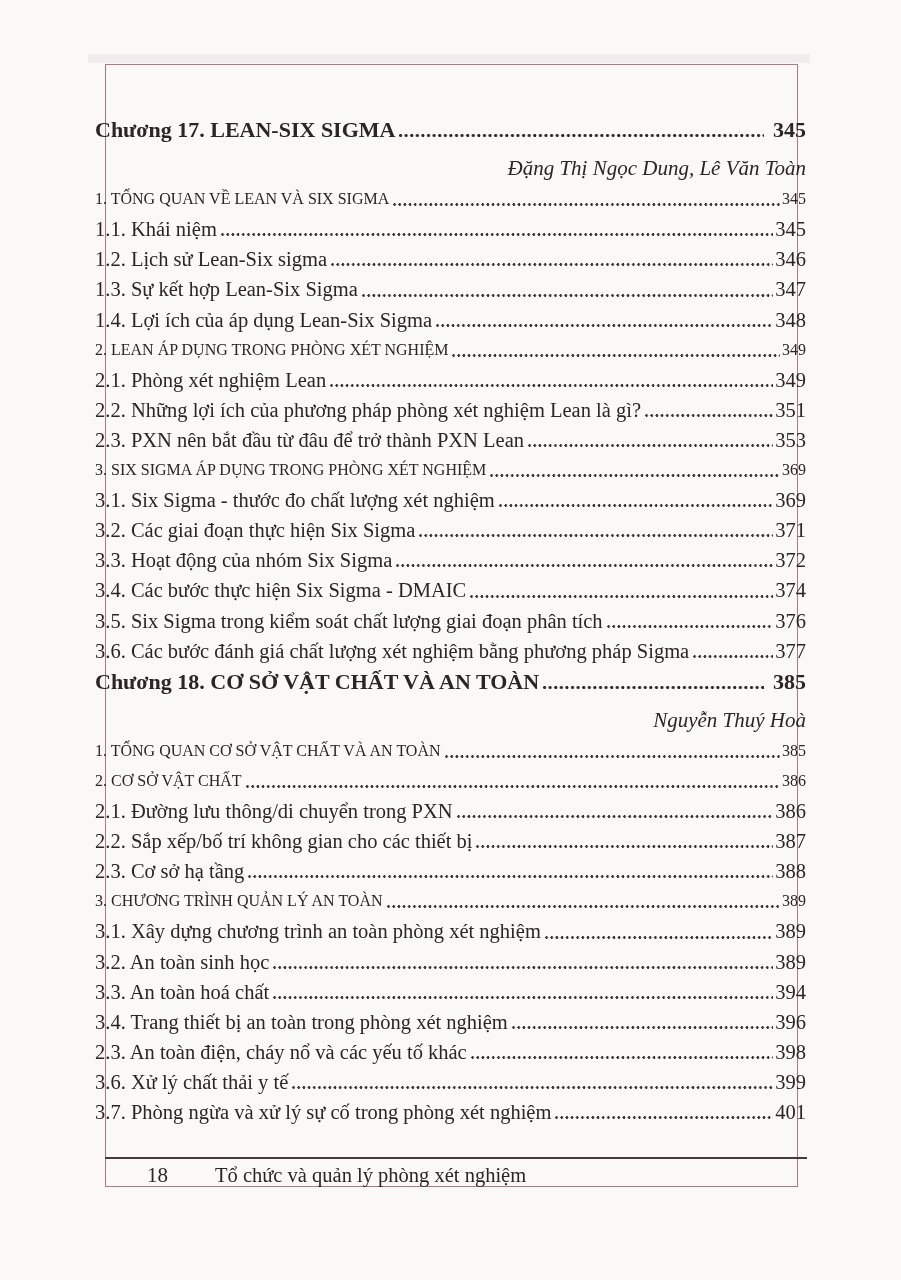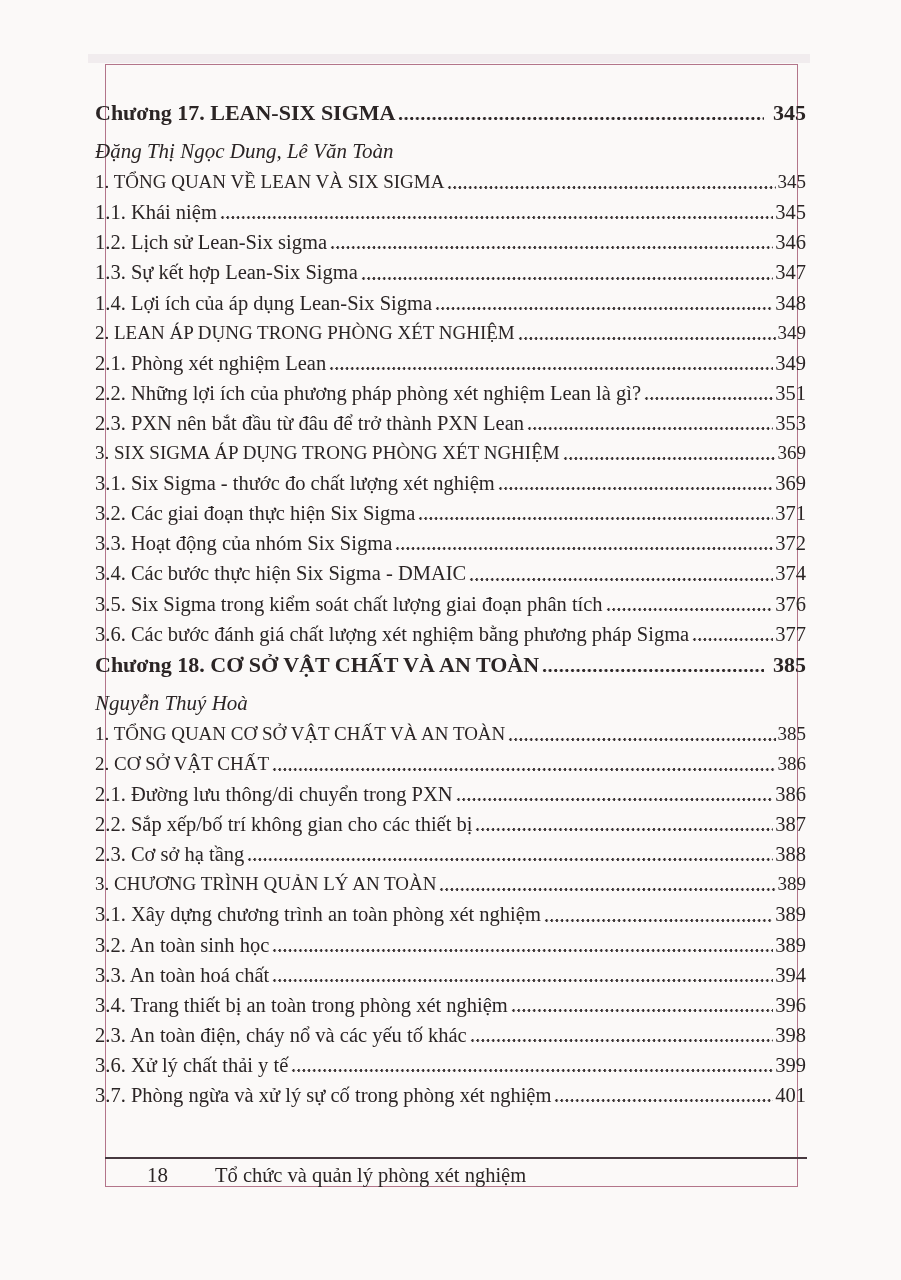--- a/index.html
+++ b/index.html
@@ -17,21 +17,21 @@
   .scan-band-top{
     position:absolute;left:88px;top:54px;width:722px;height:9px;
     background:#f1ecee;
   }
   .page-border{
     position:absolute;left:105px;top:64px;width:691px;height:1121px;
     border:1px solid #b3758a;
     pointer-events:none;
   }
   .toc{
-    position:absolute;left:95px;top:98px;width:711px;
+    position:absolute;left:95px;top:115px;width:711px;
   }
   .row{
     display:flex;align-items:baseline;
     height:30.1px;line-height:30.1px;
     font-size:20.5px;
     white-space:nowrap;
   }
   .row .lbl{white-space:nowrap;}
   .row .pg{white-space:nowrap;text-align:center;}
   .leader{
@@ -43,24 +43,25 @@
   }
   .row.chapter{font-weight:bold;font-size:22px;}
   .row.chapter:not(:first-child){margin-top:1px;}
   .row.chapter .leader{
     background:radial-gradient(circle at 2.6px 1.5px,#2e2828 1.35px,transparent 1.75px) repeat-x;
     background-size:5.6px 3px;
     margin-right:9px;margin-bottom:8px;
   }
   .row.author{
     margin-top:8px;
+    justify-content:flex-end;
     font-style:italic;font-size:21px;
   }
   .row.author + .row{margin-top:1px;}
-  .row.section{font-size:19px;}
+  .row.section{font-size:16px;}
   .footer-rule{
     position:absolute;left:105px;top:1157px;width:702px;height:1.6px;
     background:#473940;
   }
   .footer{
     position:absolute;left:105px;top:1160px;width:702px;height:30px;
     display:flex;align-items:baseline;line-height:30px;
   }
   .footer .pagenum{font-size:21px;padding-left:42px;}
   .footer .booktitle{font-size:20.5px;margin-left:47px;}

